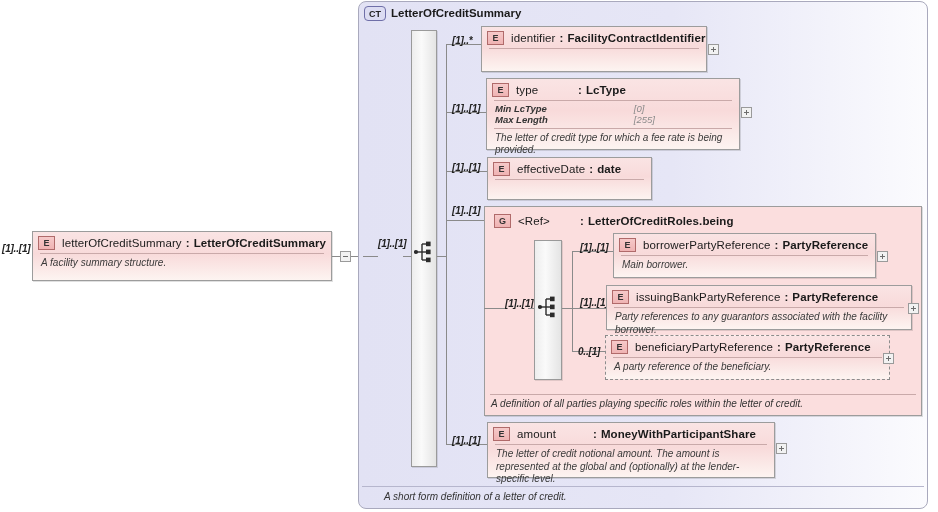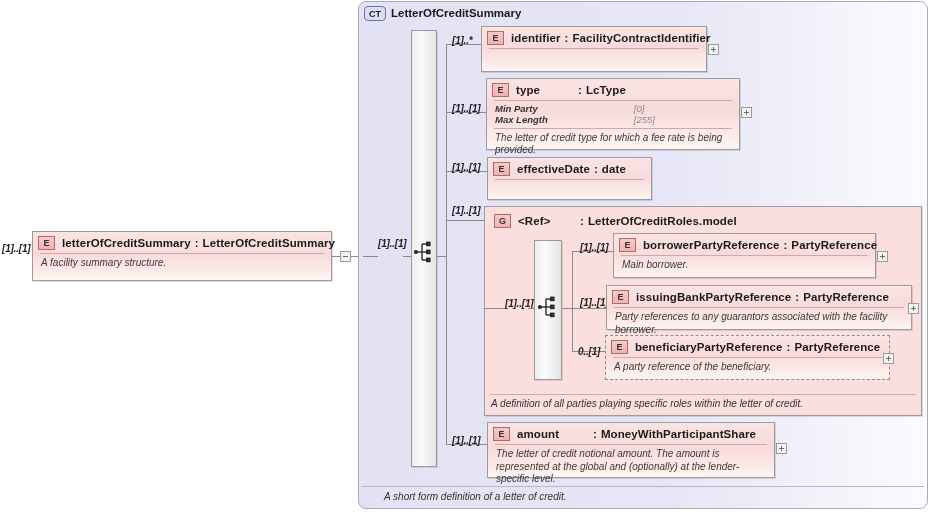--- a/index.html
+++ b/index.html
@@ -84,21 +84,21 @@
     background: linear-gradient(to bottom, #f6c9c9, #efb3b3);
     font-size: 9px;
     font-weight: bold;
     color: #333;
     margin-right: 7px;
     flex: none;
     box-sizing: border-box;
   }
   .ename {
     font-size: 11.5px;
-    font-weight: bold;
+    font-weight: normal;
     color: #1a1a1a;
     white-space: nowrap;
     letter-spacing: 0.1px;
   }
   .etype {
     font-size: 11.5px;
     font-weight: bold;
     color: #1a1a1a;
     white-space: nowrap;
     margin-left: 4px;
@@ -271,21 +271,21 @@
 
 <div class="ebox" style="left:486px; top:78px; width:254px; height:72px;">
   <div class="ebox-head">
     <span class="badge">E</span>
     <span class="ename" style="min-width:58px;">type</span>
     <span class="etype">:</span>
     <span class="etype">LcType</span>
   </div>
   <div class="rule"></div>
   <div class="facets">
-    <span class="facet-k">Min Party</span>
+    <span class="facet-k">Min LcType</span>
     <span class="facet-v">[0]</span>
     <span class="facet-k">Max Length</span>
     <span class="facet-v">[255]</span>
   </div>
   <div class="rule"></div>
   <div class="edoc">The letter of credit type for which a fee rate is being provided.</div>
 </div>
 <div class="plusbtn" style="left:741px; top:107px;"></div>
 
 <div class="hline" style="left:446px; top:171px; width:42px;"></div>
@@ -302,21 +302,21 @@
 </div>
 
 <div class="hline" style="left:446px; top:220px; width:39px;"></div>
 <div class="card" style="left:452px; top:205px;">[1]..[1]</div>
 
 <div class="gpanel" style="left:484px; top:206px; width:438px; height:210px;"></div>
 <div class="gpanel-head" style="position:absolute; left:488px; top:209px;">
   <span class="badge">G</span>
   <span class="ename" style="min-width:58px;">&lt;Ref&gt;</span>
   <span class="etype">:</span>
-  <span class="etype">LetterOfCreditRoles.model</span>
+  <span class="etype">LetterOfCreditRoles.being</span>
 </div>
 <div class="g-rule" style="left:490px; top:394px; width:426px;"></div>
 <div class="g-doc" style="left:491px; top:398px;">A definition of all parties playing specific roles within the letter of credit.</div>
 
 <div class="card" style="left:505px; top:298px;">[1]..[1]</div>
 <div class="hline" style="left:484px; top:308px; width:21px;"></div>
 <div class="hline" style="left:528px; top:308px; width:7px;"></div>
 
 <div class="compositor" style="left:534px; top:240px; width:28px; height:140px;"></div>
 <svg class="seq-icon" style="left:538px; top:295px;" width="22" height="24" viewBox="0 0 22 24">

